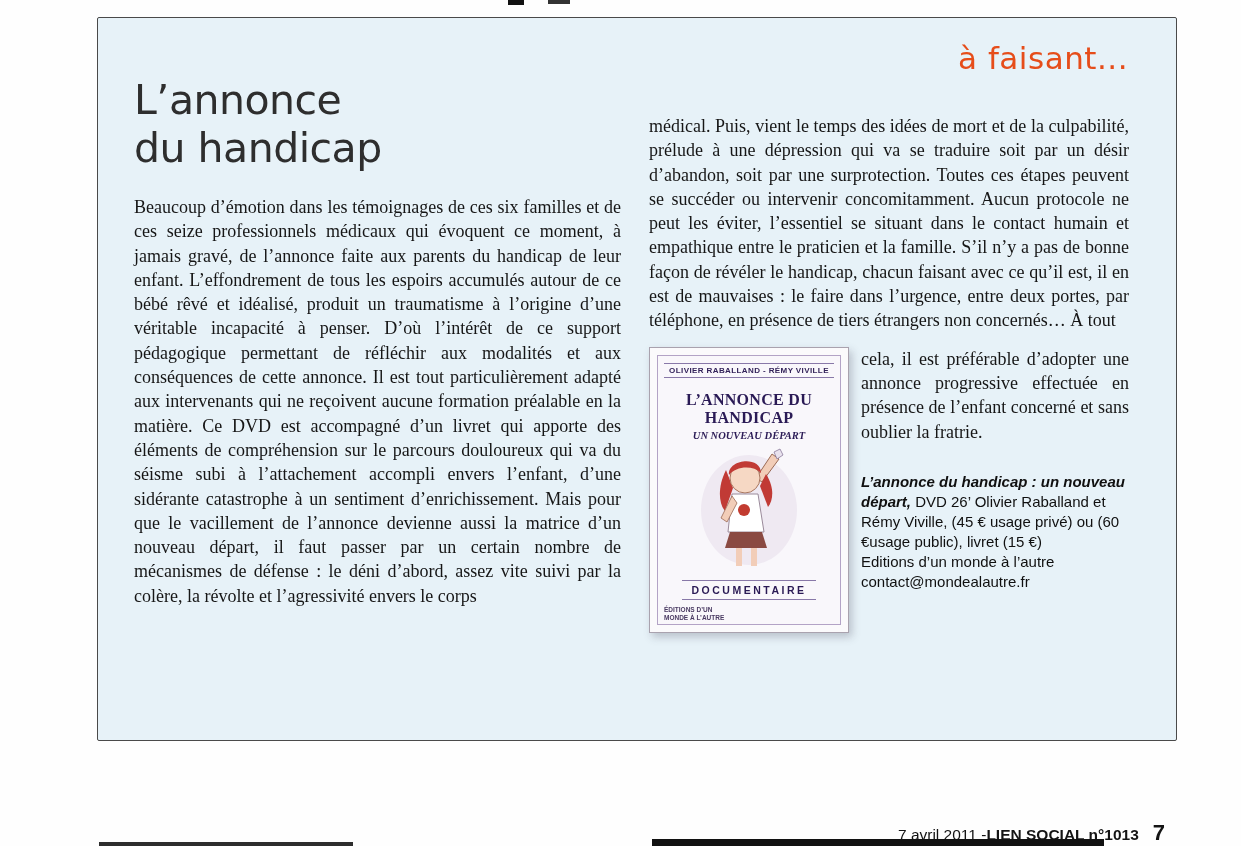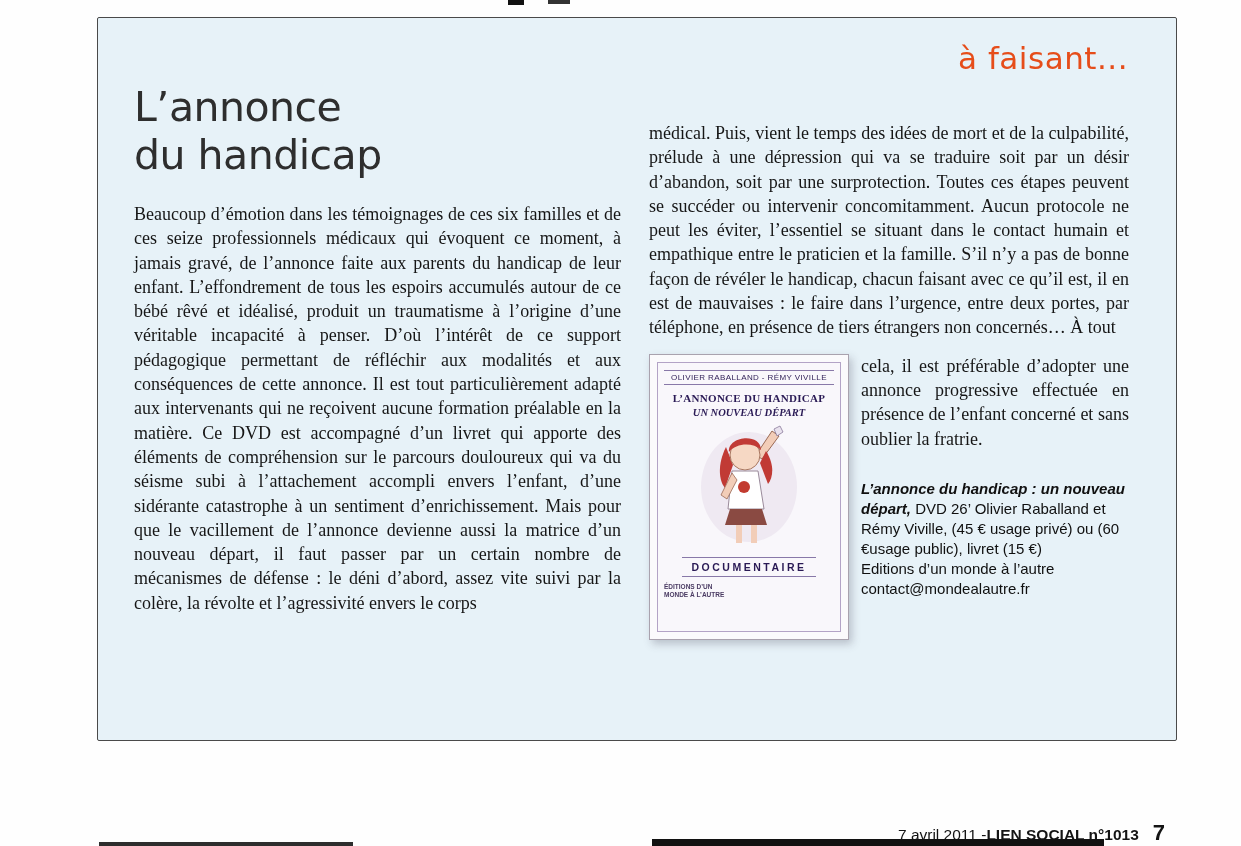--- a/index.html
+++ b/index.html
@@ -20,21 +20,21 @@
   }
 
   .section-label {
     position: absolute; top: 22px; right: 48px;
     font-family: "DejaVu Sans", sans-serif;
     font-size: 31px; color: #e64d1a;
     letter-spacing: 0.5px;
   }
 
   .columns {
-    position: absolute; left: 36px; top: 60px;
+    position: absolute; left: 36px; top: 53px;
     width: 995px; display: flex;
   }
   .col-left { width: 487px; }
   .col-right { width: 480px; margin-left: 28px; padding-top: 43px; }
 
   .title {
     font-family: "DejaVu Sans", sans-serif;
     font-weight: normal;
     font-size: 41px; line-height: 1.17;
     color: #2e2e2e; margin-top: 6px;
@@ -59,27 +59,27 @@
     padding: 7px;
   }
   .dvd-inner {
     height: 100%; border: 1px solid #b3a3c6;
     background: #f9f7fb;
     display: flex; flex-direction: column; align-items: center;
     padding: 7px 6px 4px 6px;
   }
   .dvd-authors {
     width: 100%; text-align: center;
-    font-size: 8px; font-weight: normal; color: #33235a;
+    font-size: 8px; font-weight: bold; color: #33235a;
     letter-spacing: 0.4px;
     border-top: 1px solid #8878a8; border-bottom: 1px solid #8878a8;
     padding: 2px 0;
   }
   .dvd-title {
-    margin-top: 7px; font-size: 11px; font-weight: bold;
+    margin-top: 13px; font-size: 16px; font-weight: bold;
     color: #2a1a55; letter-spacing: 0.3px; text-align: center;
     font-family: "Liberation Serif", serif;
   }
   .dvd-subtitle {
     margin-top: 3px; font-size: 10.5px; font-weight: bold; font-style: italic;
     color: #2a1a55; text-align: center;
     font-family: "Liberation Serif", serif;
   }
   .dvd-art { margin: 7px 0 6px 0; }
   .dvd-genre {

